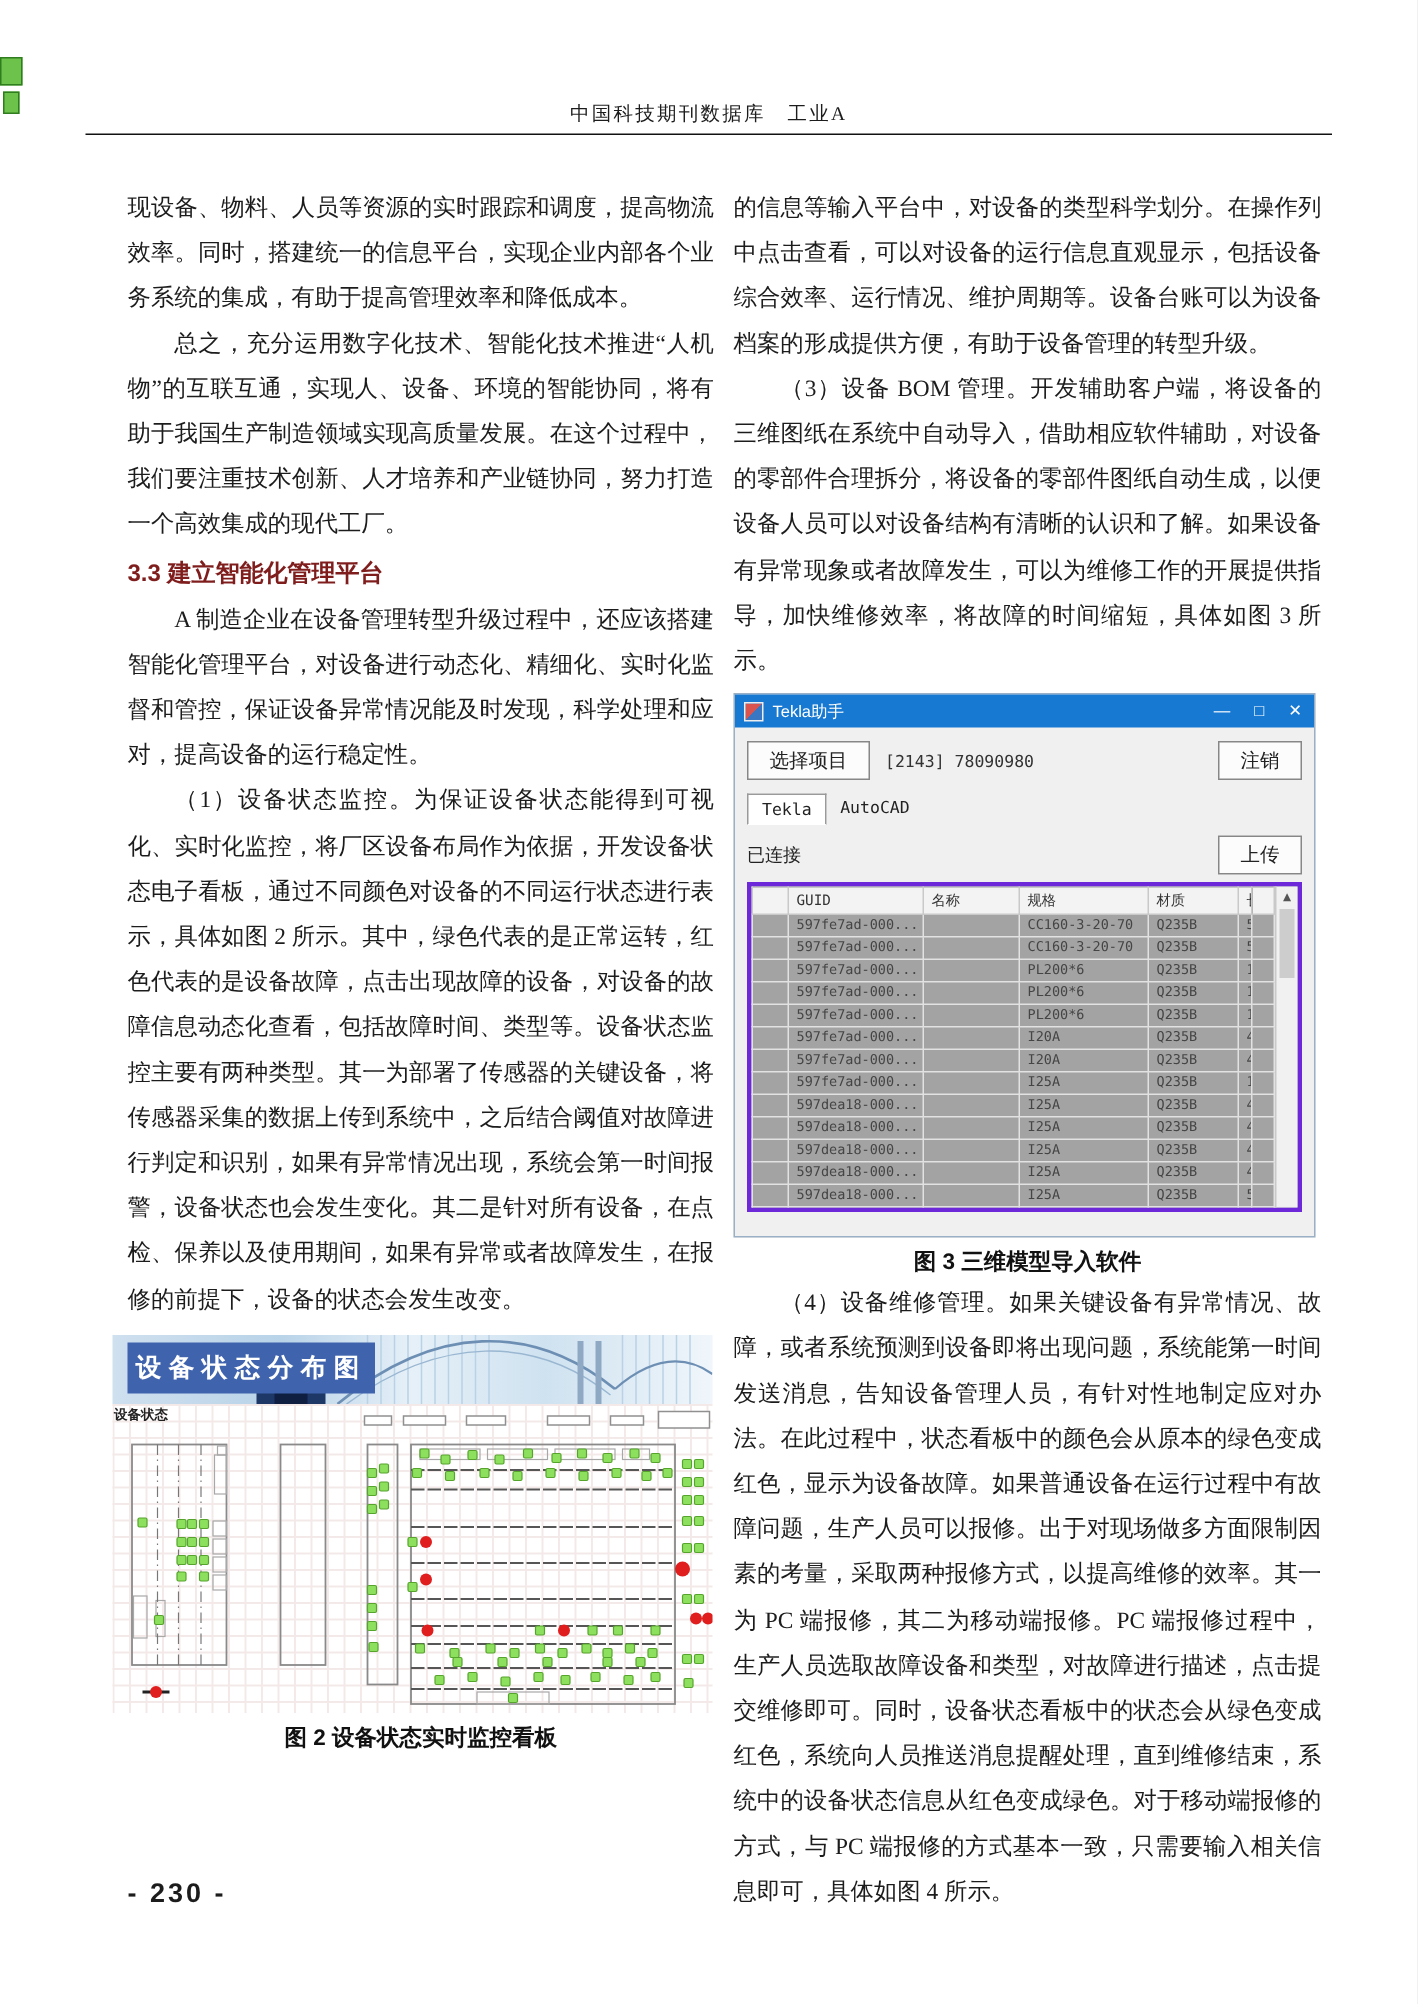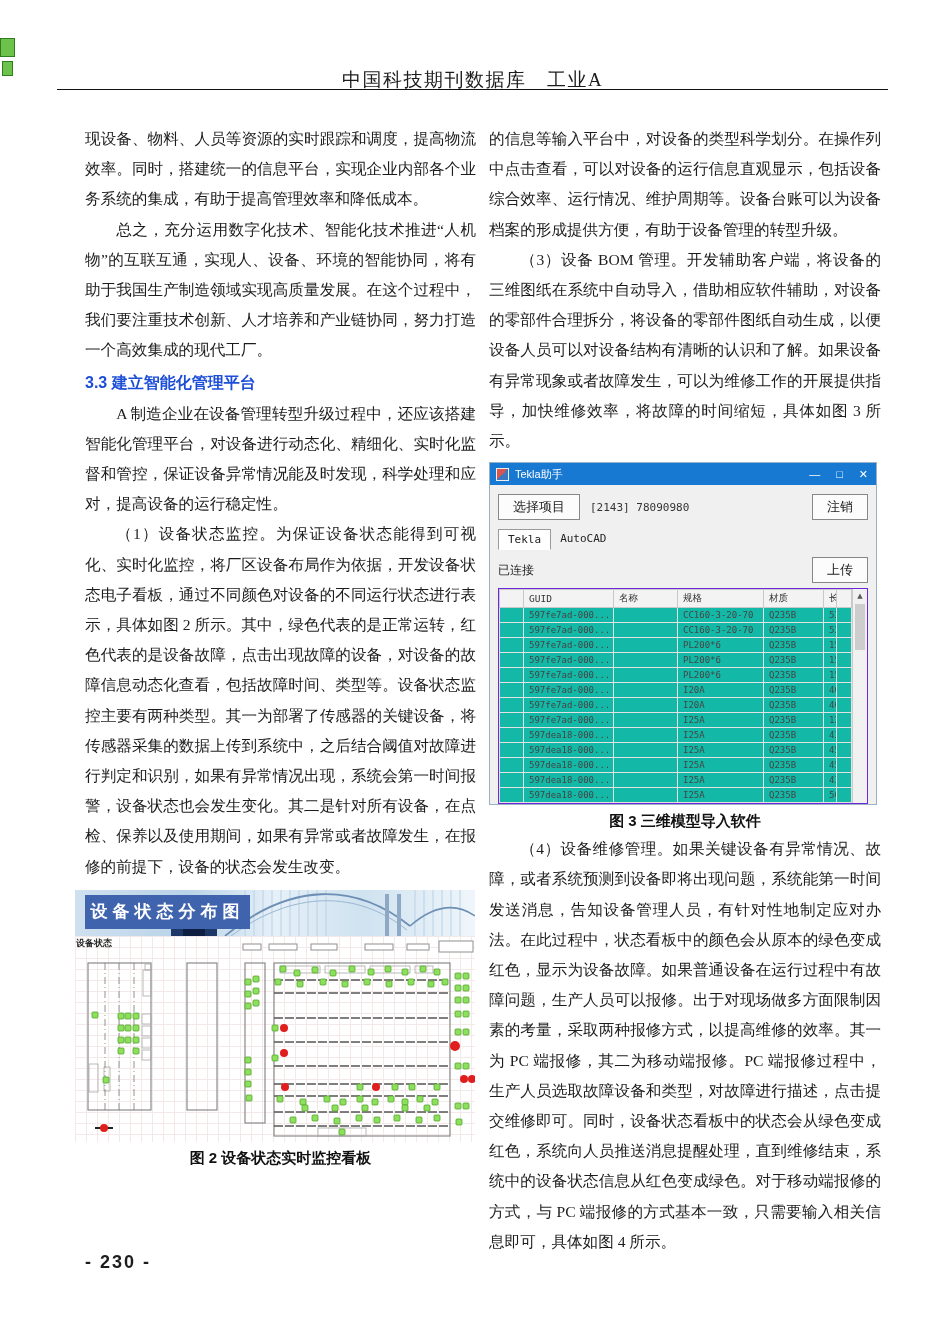--- a/index.html
+++ b/index.html
@@ -2,29 +2,29 @@
 <html><head>
 <meta charset="utf-8">
 <style>
   html,body{margin:0;padding:0;background:#e8e8e8;}
   .page{position:relative;width:945px;height:1336px;background:#ffffff;overflow:hidden;
         font-family:"Liberation Serif","DejaVu Serif",serif;color:#1c1c1c;}
   
   .corner-mark1{position:absolute;left:0;top:38px;width:13px;height:17px;background:#6cc24a;border:1px solid #2f7d1e;}
   .corner-mark2{position:absolute;left:2px;top:61px;width:9px;height:13px;background:#6cc24a;border:1px solid #2f7d1e;}
   
-  .header-text{position:absolute;top:67px;left:0;width:100%;text-align:center;font-size:19px;letter-spacing:1.5px;}
+  .header-text{position:absolute;top:67px;left:0;width:100%;text-align:center;font-size:13px;letter-spacing:1.5px;}
   .header-rule{position:absolute;top:89px;left:57px;right:57px;border-top:1.6px solid #111;}
   
   .col{position:absolute;top:124px;}
   .col-left{left:85px;width:391px;}
   .col-right{left:489px;width:392px;}
   p.body{margin:0;font-size:15.6px;line-height:30.2px;text-align:justify;}
   .indent{text-indent:2em;}
-  h3.sec{margin:1px 0;font-family:"Liberation Sans","DejaVu Sans",sans-serif;font-size:16px;line-height:31px;font-weight:bold;color:#1d4ed8;}
+  h3.sec{margin:1px 0;font-family:"Liberation Sans","DejaVu Sans",sans-serif;font-size:16px;line-height:31px;font-weight:bold;color:#7f1d1d;}
   .caption{font-family:"Liberation Sans","DejaVu Sans",sans-serif;font-weight:bold;font-size:15px;text-align:center;margin:7px 0 3px;color:#111;}
   .footer{position:absolute;left:85px;top:1252px;font-family:"Liberation Sans","DejaVu Sans",sans-serif;font-weight:bold;font-size:18px;letter-spacing:2px;}
   
   .fig2{margin:8px 0 0 -10px;width:400px;border:0;padding:0;}
   .fig2-banner{position:relative;height:46px;overflow:hidden;
      background:linear-gradient(90deg,#cfe0ef 0%,#b9d3e8 28%,#e6f0f8 50%,#cfe2f0 72%,#f0f6fb 100%);}
   .fig2-banner svg{position:absolute;inset:0;}
   .fig2-title{position:absolute;left:10px;top:5px;width:165px;height:34px;background:#3f63ad;color:#fff;
      font-weight:bold;font-size:17px;letter-spacing:5px;display:flex;align-items:center;justify-content:center;
      font-family:"Liberation Serif","DejaVu Serif",serif;}
@@ -43,21 +43,21 @@
   .win-controls span{cursor:default;}
   .tekla-body{padding:9px 8px 0;}
   .toolbar-row{display:flex;align-items:center;gap:10px;}
   .btn{background:#fcfcfc;border:1px solid #878787;font-size:13px;padding:3px 14px;font-family:inherit;color:#222;}
   .proj-id{font-family:"DejaVu Sans Mono","Liberation Mono",monospace;font-size:11px;color:#333;}
   .push-right{margin-left:auto;}
   .tabs{display:flex;margin-top:9px;font-size:11px;font-family:"DejaVu Sans Mono","Liberation Mono",monospace;}
   .tab{padding:3px 9px;color:#222;}
   .tab.active{background:#fff;border:1px solid #9a9a9a;border-bottom:1px solid #fff;}
   .conn-row{display:flex;align-items:center;margin:7px 0 5px;font-size:12px;color:#222;}
-  .table-wrap{display:flex;border:1px solid #6d28d9;background:#14b8a6;margin-bottom:0;}
+  .table-wrap{display:flex;border:3px solid #6d28d9;background:#a3a3a3;margin-bottom:16px;}
   .bom-table{border-collapse:collapse;width:100%;table-layout:fixed;}
   .bom-table th{font-weight:normal;font-family:"DejaVu Sans Mono","Liberation Mono",monospace;font-size:9.5px;
      text-align:left;padding:2px 5px;border:1px solid #c9c9c9;background:#f3f3f3;height:11px;color:#333;overflow:hidden;white-space:nowrap;}
   .bom-table td{font-family:"DejaVu Sans Mono","Liberation Mono",monospace;font-size:9px;color:#454545;
      padding:1px 5px;border:1px solid #e2e2e2;height:12px;overflow:hidden;white-space:nowrap;}
   .vscroll{width:14px;flex:none;background:#f1f1f1;border-left:1px solid #c9c9c9;display:flex;flex-direction:column;align-items:center;}
   .vscroll .arr{font-size:7px;color:#555;line-height:10px;padding-top:2px;font-family:"DejaVu Sans",sans-serif;}
   .vscroll .thumb{width:10px;height:46px;background:#cdcdcd;margin-top:3px;}
 </style>
 </head>

